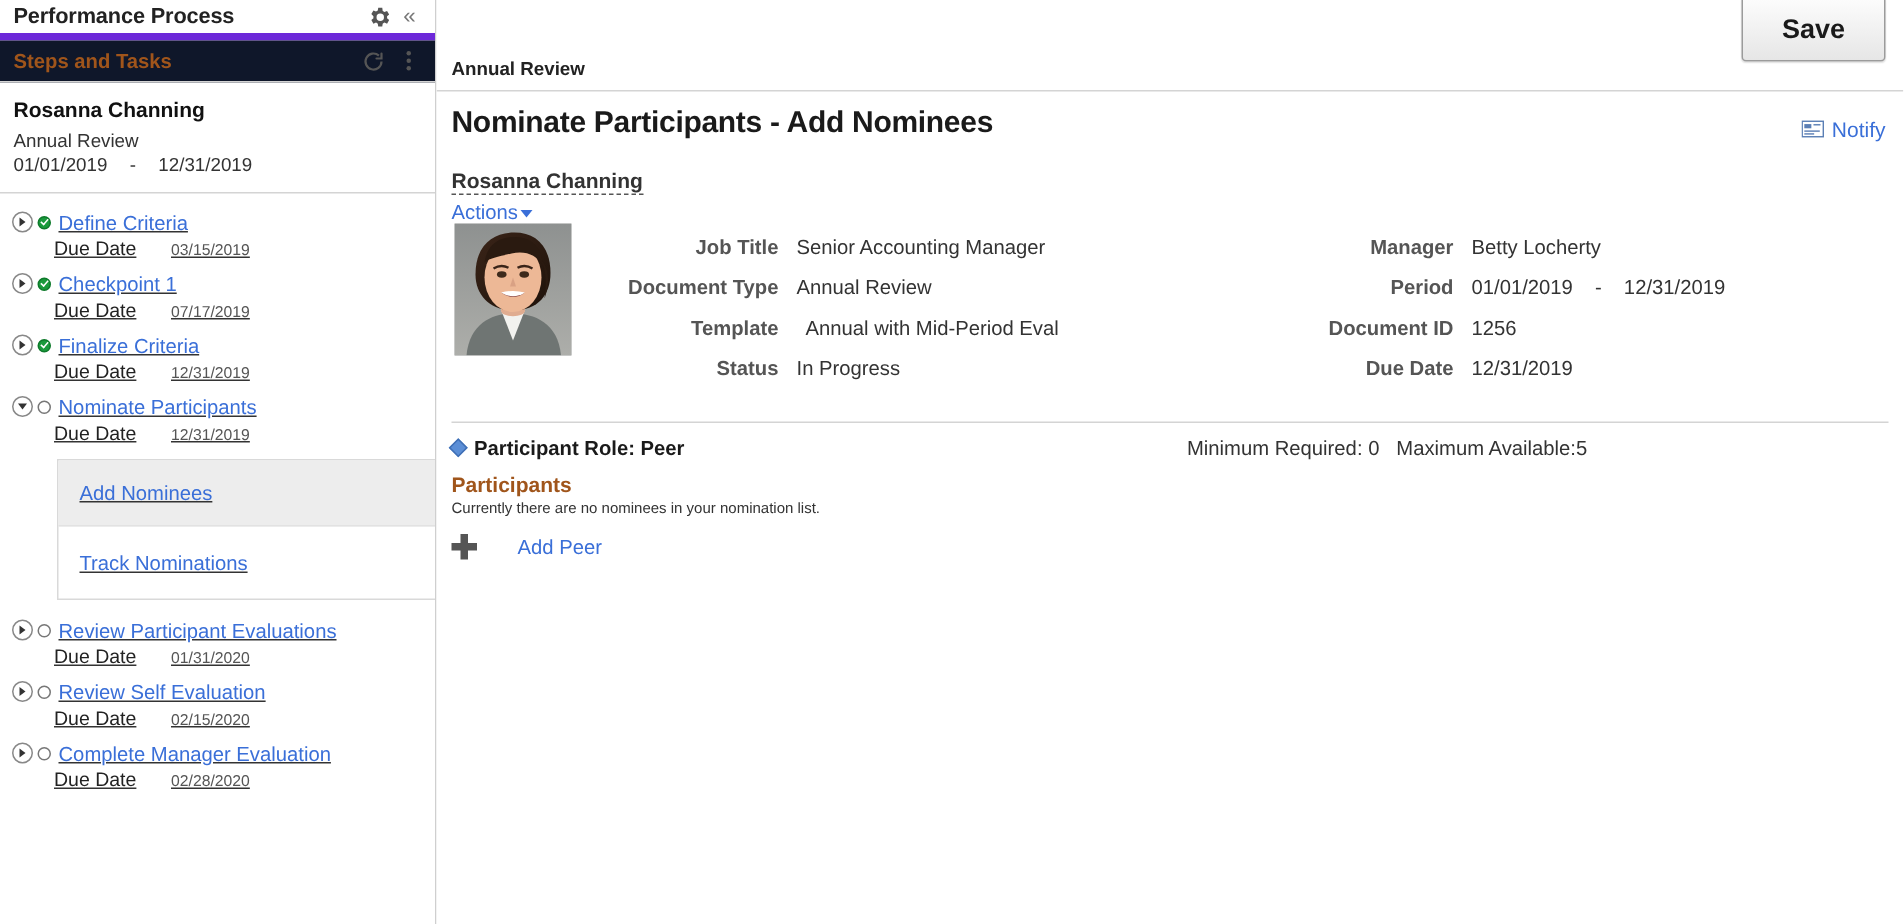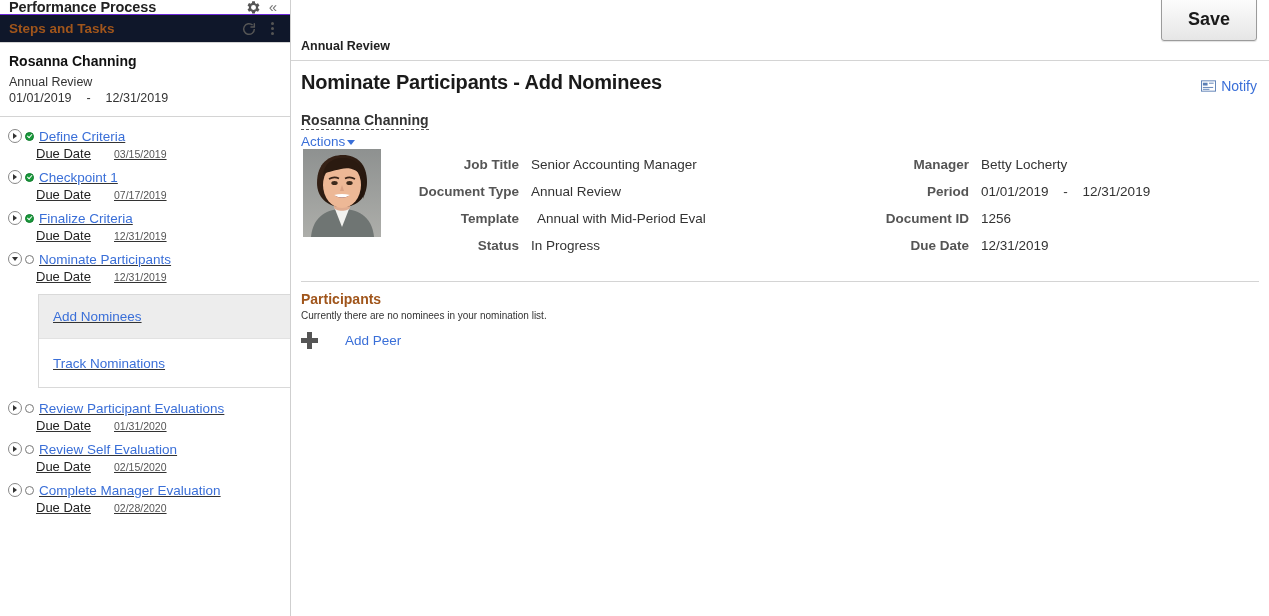--- a/index.html
+++ b/index.html
@@ -25,25 +25,25 @@
   .sidebar {
     width: 291px;
     height: 616px;
     border-right: 1px solid #cfcfcf;
     box-sizing: border-box;
     background: #ffffff;
     position: relative;
     overflow: hidden;
   }
   .sb-title-bar {
-    height: 15px;
+    height: 27px;
     display: flex;
     align-items: center;
     padding: 0 8px 0 9px;
-    border-bottom: 1px solid #6d28d9;
+    border-bottom: 5px solid #6d28d9;
     box-sizing: border-box;
   }
   .sb-title {
     font-size: 14.5px;
     font-weight: bold;
     color: #222222;
     flex: 1;
     letter-spacing: -0.1px;
   }
   .icon-btn {
@@ -652,20 +652,25 @@
           <div class="fld">
             <span class="fld-label">Due Date</span>
             <span class="fld-val">12/31/2019</span>
           </div>
         </div>
       </div>
     </div>
 
     <hr class="hr-main">
 
+    <div class="role-row">
+      <span class="diamond"></span>
+      <span class="role-label">Participant Role: Peer</span>
+      <span class="role-limits">Minimum Required: 0   Maximum Available:5</span>
+    </div>
 
     <div class="nominations-head">Participants</div>
     <div class="nominations-empty">Currently there are no nominees in your nomination list.</div>
 
     <div class="add-row">
       <span class="plus-ic"></span>
       <a class="add-link">Add Peer</a>
     </div>
 
   </div>

